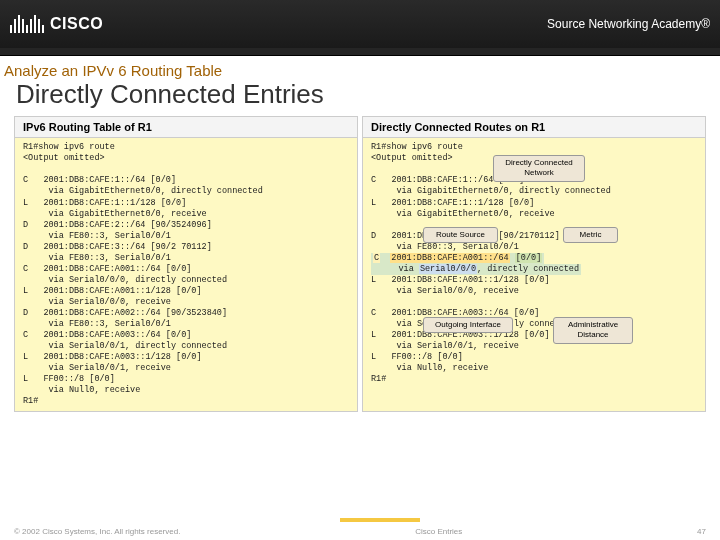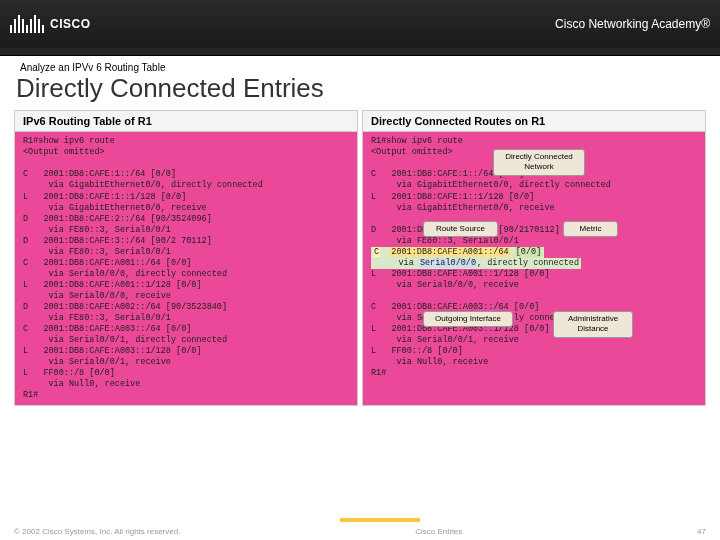--- a/index.html
+++ b/index.html
@@ -2,27 +2,27 @@
 <html><head>
 <meta charset="utf-8">
 <style>
   * { box-sizing: border-box; margin: 0; padding: 0; }
   body { width: 720px; height: 540px; font-family: Arial, sans-serif; background: #fff; position: relative; overflow: hidden; }
   .topbar { width: 100%; height: 48px; background: linear-gradient(#2a2a2a,#1a1a1a); display: flex; align-items: center; justify-content: space-between; padding: 0 10px; }
   .logo { display: flex; align-items: center; gap: 6px; }
   .bars { display: flex; align-items: flex-end; gap: 2px; }
   .bars span { display: block; width: 2px; background: #fff; }
   .b1{height:8px}.b2{height:14px}.b3{height:18px}.b4{height:14px}.b5{height:8px}.b6{height:14px}.b7{height:18px}.b8{height:14px}.b9{height:8px}
-  .logo-text { color:#fff; font-size:12px; font-weight:bold; letter-spacing:0.5px; }
+  .logo-text { color:#fff; font-size:16px; font-weight:bold; letter-spacing:0.5px; }
   .acad { color:#fff; font-size:12px; }
   .people { width:100%; height:8px; background:#252525; border-bottom:1px solid #000; }
-  .section-title { font-size:10px; color:#000000; padding:6px 16px 0 20px; }
+  .section-title { font-size:15px; color:#a16207; padding:6px 16px 0 4px; }
   .page-title { font-size:26px; color:#333; font-weight:400; padding:0 16px 6px 16px; }
   .content { display:flex; gap:4px; padding:0 14px; }
-  .panel { flex:1; border:1px solid #ccc; background:#ec4899; font-family:"Courier New",monospace; font-size:8.5px; line-height:1.3; position:relative; }
+  .panel { flex:1; border:1px solid #ccc; background:#fef9c3; font-family:"Courier New",monospace; font-size:8.5px; line-height:1.3; position:relative; }
   .panel-title { background:#f4f4f4; border-bottom:1px solid #ccc; padding:3px 8px; font-family:Arial; font-size:11px; font-weight:bold; }
   .term { padding:4px 8px; white-space:pre; color:#222; }
   .overlay { position:absolute; background:#eee6d6; border:1px solid #999; border-radius:3px; padding:2px 6px; font-family:Arial; font-size:8px; text-align:center; pointer-events:none; }
   .ov-top { top:38px; left:130px; width:92px; }
   .ov-rs { top:110px; left:60px; width:75px; }
   .ov-mt { top:110px; left:200px; width:55px; }
   .ov-oi { top:200px; left:60px; width:90px; }
   .ov-ad { top:200px; left:190px; width:80px; }
   .hl-line { background:#d8e8c8; display:inline-block; padding:0 2px; }
   .hl-code { background:#fff2b8; padding:0 1px; }
@@ -43,21 +43,21 @@
         <span class="b3"></span>
         <span class="b4"></span>
         <span class="b5"></span>
         <span class="b6"></span>
         <span class="b7"></span>
         <span class="b8"></span>
         <span class="b9"></span>
     </div>
     <div class="logo-text">CISCO</div>
   </div>
-  <div class="acad">Cisco Networking Academy®</div>
+  <div class="acad">Source Networking Academy®</div>
 </div>
 <div class="people"></div>
 
 <div class="section-title">Analyze an IPVv 6 Routing Table</div>
 <div class="page-title">Directly Connected Entries</div>
 
 <div class="content">
   <div class="panel">
     <div class="panel-title">IPv6 Routing Table of R1</div>
     <div class="term"><span>R1#show ipv6 route</span>

